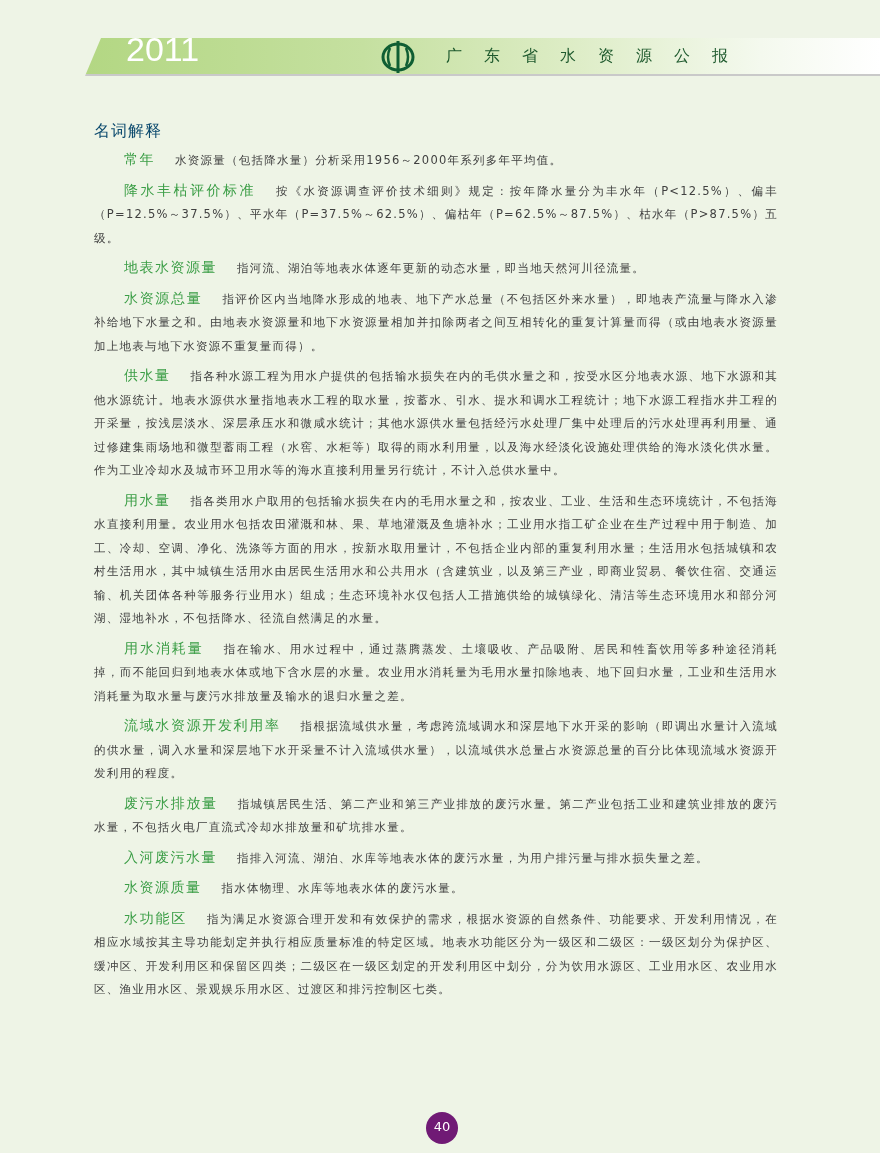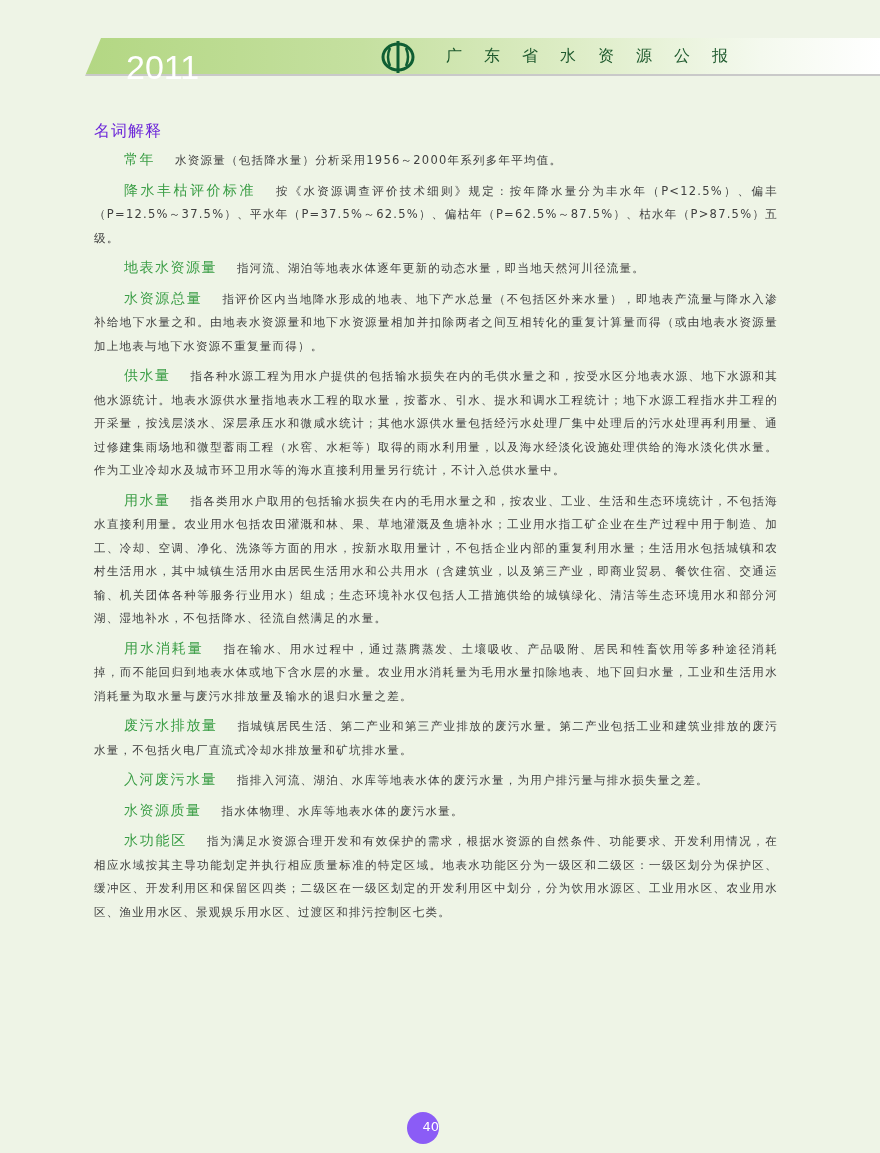--- a/index.html
+++ b/index.html
@@ -9,47 +9,47 @@
     font-family:"DejaVu Sans", "Liberation Sans", sans-serif;
     position:relative;
   }
   .header-bar {
     position:absolute; left:85px; top:38px; width:795px; height:36px;
     background:linear-gradient(90deg,#b3d783 0%,#c5e0a0 35%,#dcecc4 60%,#f4f9ee 85%,#ffffff 100%);
     clip-path:polygon(16px 0,100% 0,100% 100%,0 100%);
     border-bottom:2px solid #c9c9c9;
   }
   .year {
-    position:absolute; left:126px; top:48px; height:36px; line-height:38px;
+    position:absolute; left:126px; top:30px; height:36px; line-height:38px;
     font-family:"Liberation Sans", sans-serif; font-size:34px; color:#ffffff;
     letter-spacing:0px;
   }
   .logo { position:absolute; left:381px; top:40px; width:34px; height:34px; }
   .header-title {
     position:absolute; left:446px; top:38px; height:25px; line-height:36px;
     font-size:16px; color:#1f5a2e; letter-spacing:22px; white-space:nowrap;
   }
   .section-title {
-    position:absolute; left:94px; top:121px; font-size:16px; color:#6d28d9;
+    position:absolute; left:94px; top:121px; font-size:16px; color:#0c4a6e;
     letter-spacing:1px;
   }
   .content {
     position:absolute; left:94px; top:148px; width:684px;
   }
   .entry {
     font-size:11.5px; color:#404040; line-height:23.5px; letter-spacing:1.25px;
     text-align:justify; margin:0 0 6px 0; text-indent:30px;
   }
   .term {
     color:#3a9d45; font-size:14px; letter-spacing:1.5px; margin-right:20px;
   }
   .page-num {
-    position:absolute; left:407px; top:1112px; width:32px; height:32px;
-    border-radius:50%; background:#8b5cf6; color:#fff;
-    font-size:13px; text-align:right; line-height:30px;
+    position:absolute; left:426px; top:1112px; width:32px; height:32px;
+    border-radius:50%; background:#701a75; color:#fff;
+    font-size:13px; text-align:center; line-height:30px;
   }
 </style>
 </head>
 <body>
 
 <div class="header-bar"></div>
 <div class="year">2011</div>
 <svg class="logo" viewBox="0 0 34 34">
   <ellipse cx="17" cy="17" rx="15" ry="13" fill="none" stroke="#0f5e33" stroke-width="3"></ellipse>
   <line x1="17" y1="1" x2="17" y2="33" stroke="#0f5e33" stroke-width="3"></line>
@@ -61,19 +61,20 @@
 <div class="section-title">名词解释</div>
 
 <div class="content">
   <p class="entry"><span class="term">常年</span><span>水资源量（包括降水量）分析采用1956～2000年系列多年平均值。</span></p>
   <p class="entry"><span class="term">降水丰枯评价标准</span><span>按《水资源调查评价技术细则》规定：按年降水量分为丰水年（P&lt;12.5%）、偏丰（P=12.5%～37.5%）、平水年（P=37.5%～62.5%）、偏枯年（P=62.5%～87.5%）、枯水年（P&gt;87.5%）五级。</span></p>
   <p class="entry"><span class="term">地表水资源量</span><span>指河流、湖泊等地表水体逐年更新的动态水量，即当地天然河川径流量。</span></p>
   <p class="entry"><span class="term">水资源总量</span><span>指评价区内当地降水形成的地表、地下产水总量（不包括区外来水量），即地表产流量与降水入渗补给地下水量之和。由地表水资源量和地下水资源量相加并扣除两者之间互相转化的重复计算量而得（或由地表水资源量加上地表与地下水资源不重复量而得）。</span></p>
   <p class="entry"><span class="term">供水量</span><span>指各种水源工程为用水户提供的包括输水损失在内的毛供水量之和，按受水区分地表水源、地下水源和其他水源统计。地表水源供水量指地表水工程的取水量，按蓄水、引水、提水和调水工程统计；地下水源工程指水井工程的开采量，按浅层淡水、深层承压水和微咸水统计；其他水源供水量包括经污水处理厂集中处理后的污水处理再利用量、通过修建集雨场地和微型蓄雨工程（水窖、水柜等）取得的雨水利用量，以及海水经淡化设施处理供给的海水淡化供水量。作为工业冷却水及城市环卫用水等的海水直接利用量另行统计，不计入总供水量中。</span></p>
   <p class="entry"><span class="term">用水量</span><span>指各类用水户取用的包括输水损失在内的毛用水量之和，按农业、工业、生活和生态环境统计，不包括海水直接利用量。农业用水包括农田灌溉和林、果、草地灌溉及鱼塘补水；工业用水指工矿企业在生产过程中用于制造、加工、冷却、空调、净化、洗涤等方面的用水，按新水取用量计，不包括企业内部的重复利用水量；生活用水包括城镇和农村生活用水，其中城镇生活用水由居民生活用水和公共用水（含建筑业，以及第三产业，即商业贸易、餐饮住宿、交通运输、机关团体各种等服务行业用水）组成；生态环境补水仅包括人工措施供给的城镇绿化、清洁等生态环境用水和部分河湖、湿地补水，不包括降水、径流自然满足的水量。</span></p>
   <p class="entry"><span class="term">用水消耗量</span><span>指在输水、用水过程中，通过蒸腾蒸发、土壤吸收、产品吸附、居民和牲畜饮用等多种途径消耗掉，而不能回归到地表水体或地下含水层的水量。农业用水消耗量为毛用水量扣除地表、地下回归水量，工业和生活用水消耗量为取水量与废污水排放量及输水的退归水量之差。</span></p>
+  <p class="entry"><span class="term">流域水资源开发利用率</span><span>指根据流域供水量，考虑跨流域调水和深层地下水开采的影响（即调出水量计入流域的供水量，调入水量和深层地下水开采量不计入流域供水量），以流域供水总量占水资源总量的百分比体现流域水资源开发利用的程度。</span></p>
   <p class="entry"><span class="term">废污水排放量</span><span>指城镇居民生活、第二产业和第三产业排放的废污水量。第二产业包括工业和建筑业排放的废污水量，不包括火电厂直流式冷却水排放量和矿坑排水量。</span></p>
   <p class="entry"><span class="term">入河废污水量</span><span>指排入河流、湖泊、水库等地表水体的废污水量，为用户排污量与排水损失量之差。</span></p>
   <p class="entry"><span class="term">水资源质量</span><span>指水体物理、水库等地表水体的废污水量。</span></p>
   <p class="entry"><span class="term">水功能区</span><span>指为满足水资源合理开发和有效保护的需求，根据水资源的自然条件、功能要求、开发利用情况，在相应水域按其主导功能划定并执行相应质量标准的特定区域。地表水功能区分为一级区和二级区：一级区划分为保护区、缓冲区、开发利用区和保留区四类；二级区在一级区划定的开发利用区中划分，分为饮用水源区、工业用水区、农业用水区、渔业用水区、景观娱乐用水区、过渡区和排污控制区七类。</span></p>
 </div>
 
 <div class="page-num">40</div>
 
 </body></html>

